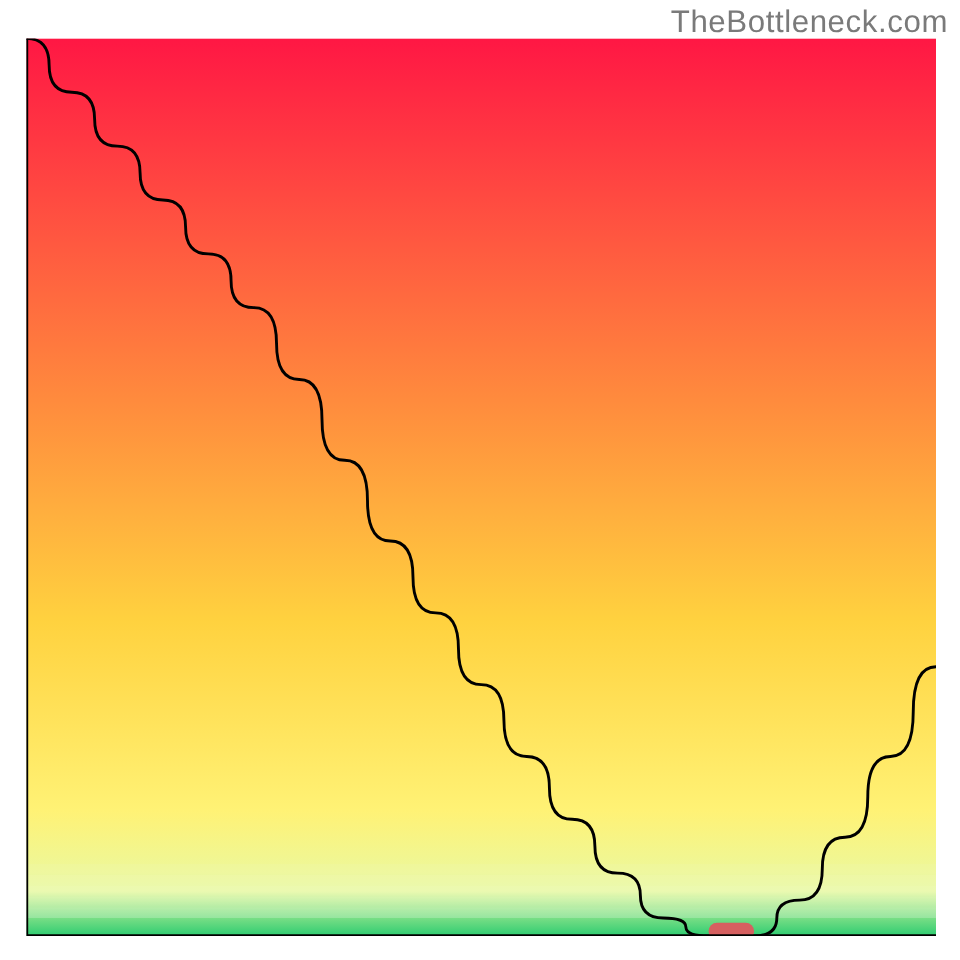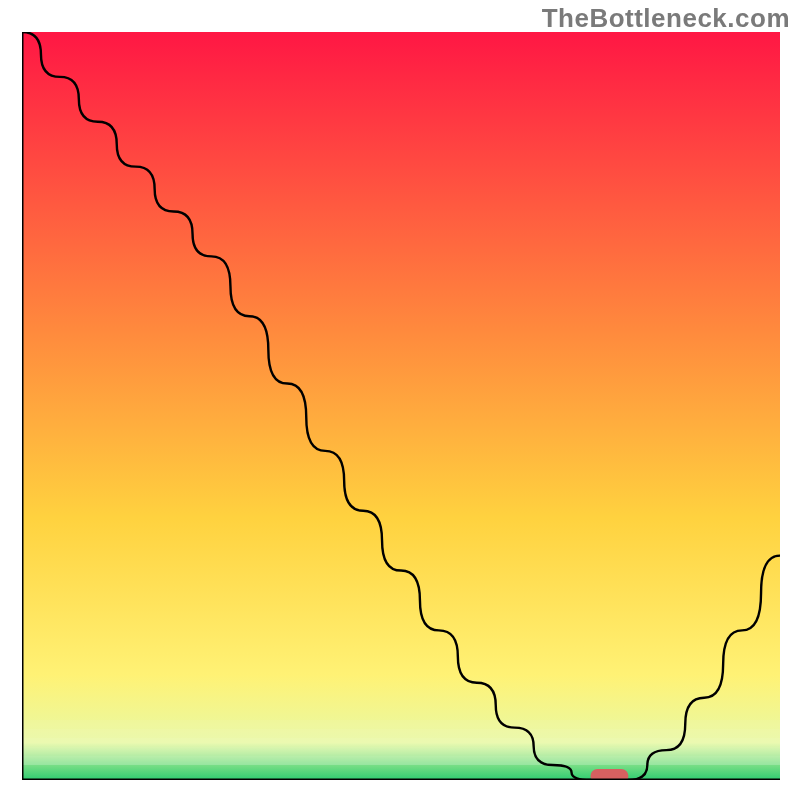--- a/index.html
+++ b/index.html
@@ -16,21 +16,21 @@
     width: 800px;
     height: 800px;
   }
   .watermark {
     position: absolute;
     top: 3px;
     right: 10px;
     font-size: 26px;
     letter-spacing: 0.5px;
     color: #7a7a7a;
-    font-weight: 700;
+    font-weight: 400;
     z-index: 5;
   }
   .plot {
     position: absolute;
     left: 22px;
     top: 32px;
     width: 758px;
     height: 748px;
   }
   svg { display: block; }

